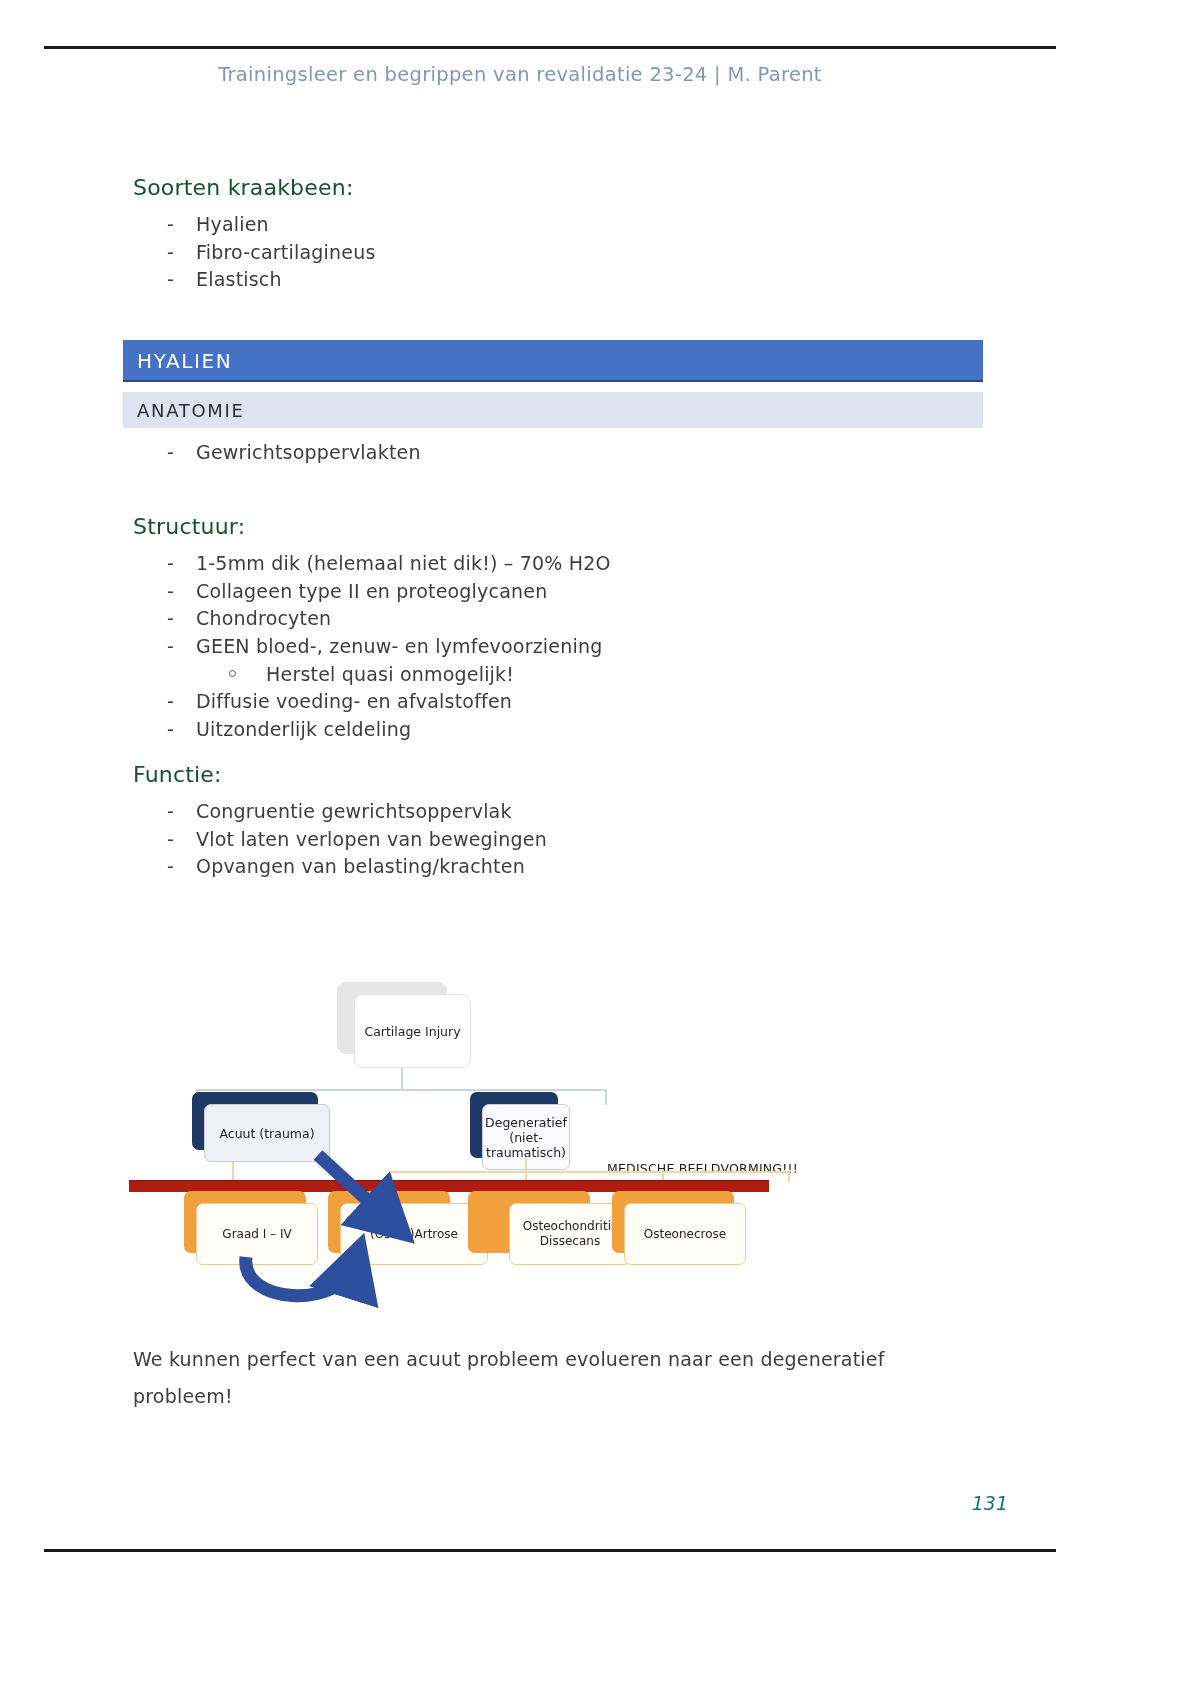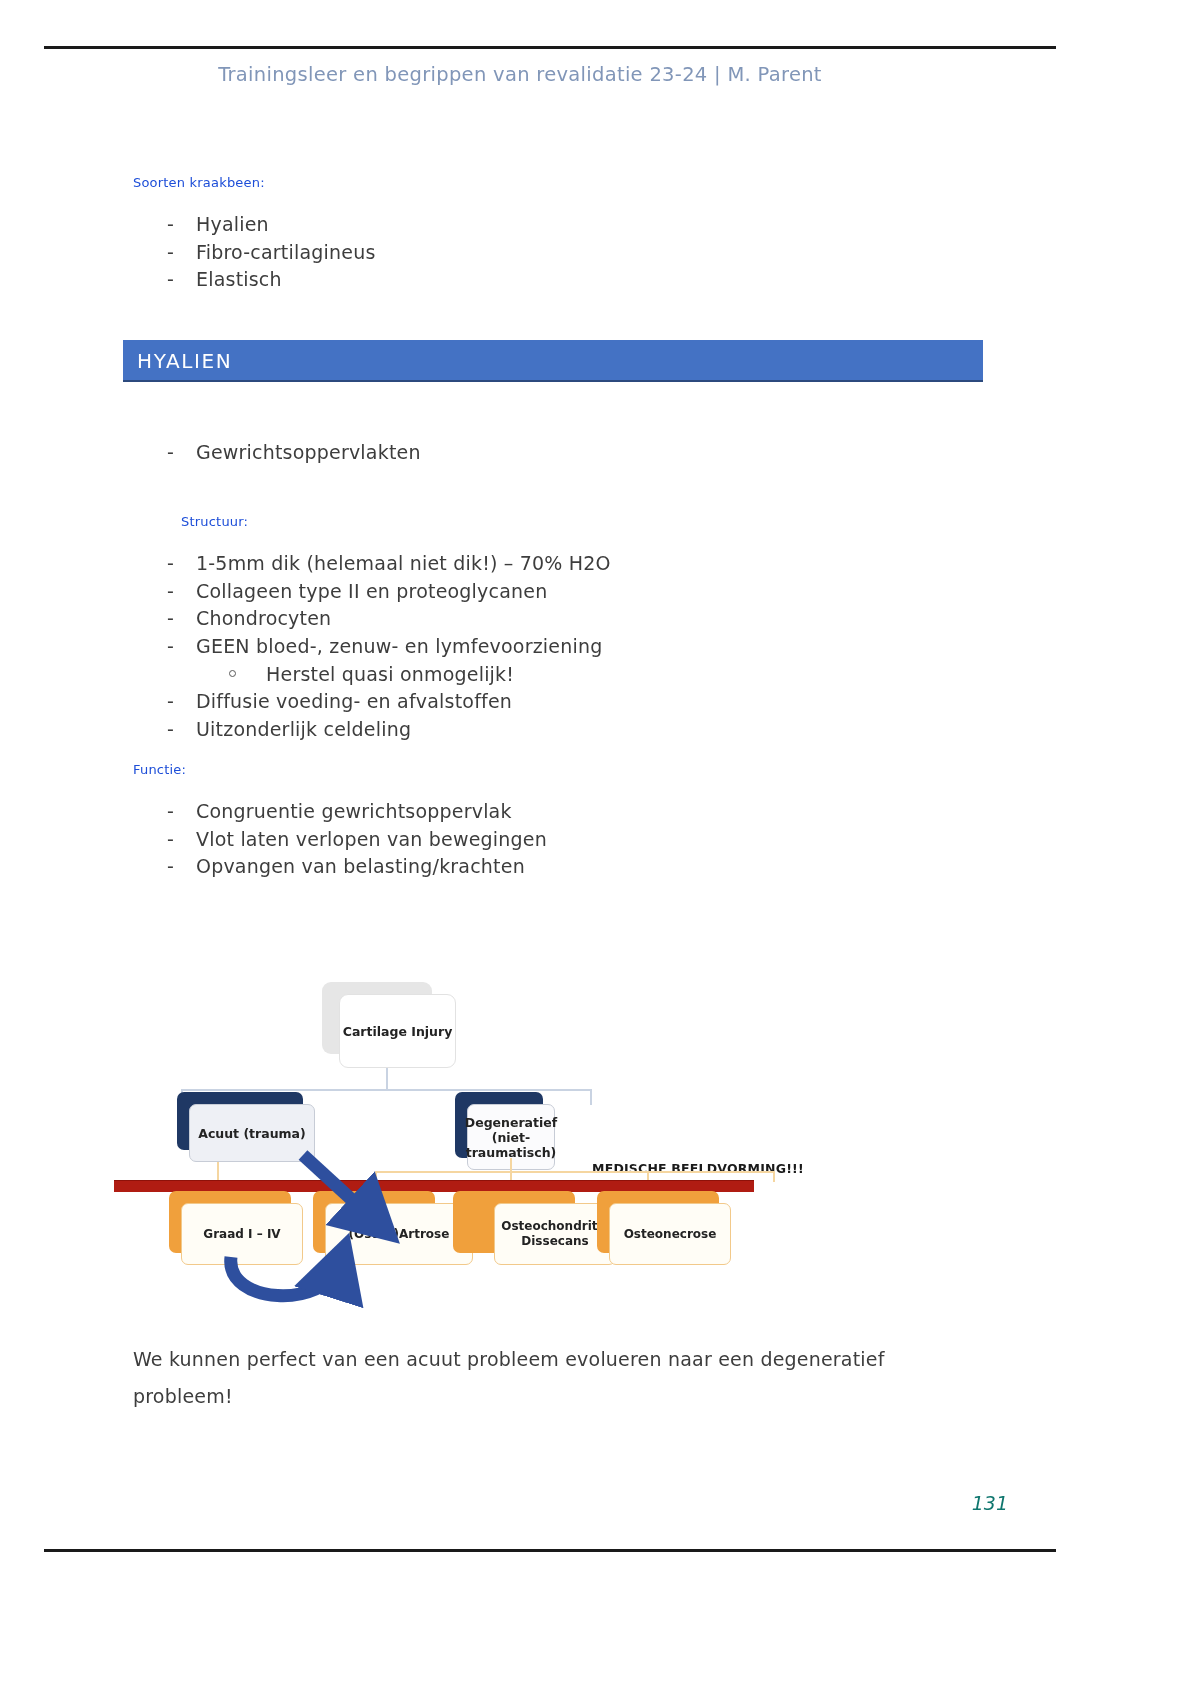--- a/index.html
+++ b/index.html
@@ -63,22 +63,22 @@
     font-size: 27px;
     font-weight: bold;
     letter-spacing: 1.2px;
     color: #1f3c66;
     text-shadow: 0 1px 0 #5c86b8, 1px 0 0 #13294a;
   }
 
   
   .lead {
     position: absolute;
-    font-size: 13px;
-    color: #1d4ed8;
+    font-size: 22px;
+    color: #14532d;
     letter-spacing: 0.2px;
     white-space: nowrap;
   }
 
   .bullets {
     position: absolute;
     margin: 0;
     padding: 0;
     list-style: none;
   }
@@ -143,25 +143,24 @@
     left: 14px;
     top: 8px;
     font-size: 18px;
     color: #2f2f2f;
     letter-spacing: 1.7px;
   }
 
   
   .diagram {
     position: absolute;
-    left: 107px;
+    left: 122px;
     top: 975px;
     width: 860px;
     height: 330px;
-    font-weight: bold;
   }
 
   .node {
     position: absolute;
     box-sizing: border-box;
     display: flex;
     align-items: center;
     justify-content: center;
     text-align: center;
     font-size: 12.5px;
@@ -294,26 +293,29 @@
   <ul class="bullets" style="left:133px; top:211px;">
     <li><span class="dash">-</span><span>Hyalien</span></li>
     <li><span class="dash">-</span><span>Fibro-cartilagineus</span></li>
     <li><span class="dash">-</span><span>Elastisch</span></li>
   </ul>
 
   <div class="band-h1" style="top:340px;">
     <span>HYALIEN</span>
   </div>
 
+  <div class="band-h2" style="top:392px;">
+    <span>ANATOMIE</span>
+  </div>
 
   <ul class="bullets" style="left:133px; top:439px;">
     <li><span class="dash">-</span><span>Gewrichtsoppervlakten</span></li>
   </ul>
 
-  <div class="lead" style="left:133px; top:514px;margin-left:48px;">Structuur:</div>
+  <div class="lead" style="left:133px; top:514px;">Structuur:</div>
 
   <ul class="bullets" style="left:133px; top:550px;">
     <li><span class="dash">-</span><span>1-5mm dik (helemaal niet dik!) – 70% H2O</span></li>
     <li><span class="dash">-</span><span>Collageen type II en proteoglycanen</span></li>
     <li><span class="dash">-</span><span>Chondrocyten</span></li>
     <li><span class="dash">-</span><span>GEEN bloed-, zenuw- en lymfevoorziening</span></li>
     <li class="sub"><span class="circ"></span><span>Herstel quasi onmogelijk!</span></li>
     <li><span class="dash">-</span><span>Diffusie voeding- en afvalstoffen</span></li>
     <li><span class="dash">-</span><span>Uitzonderlijk celdeling</span></li>
   </ul>

